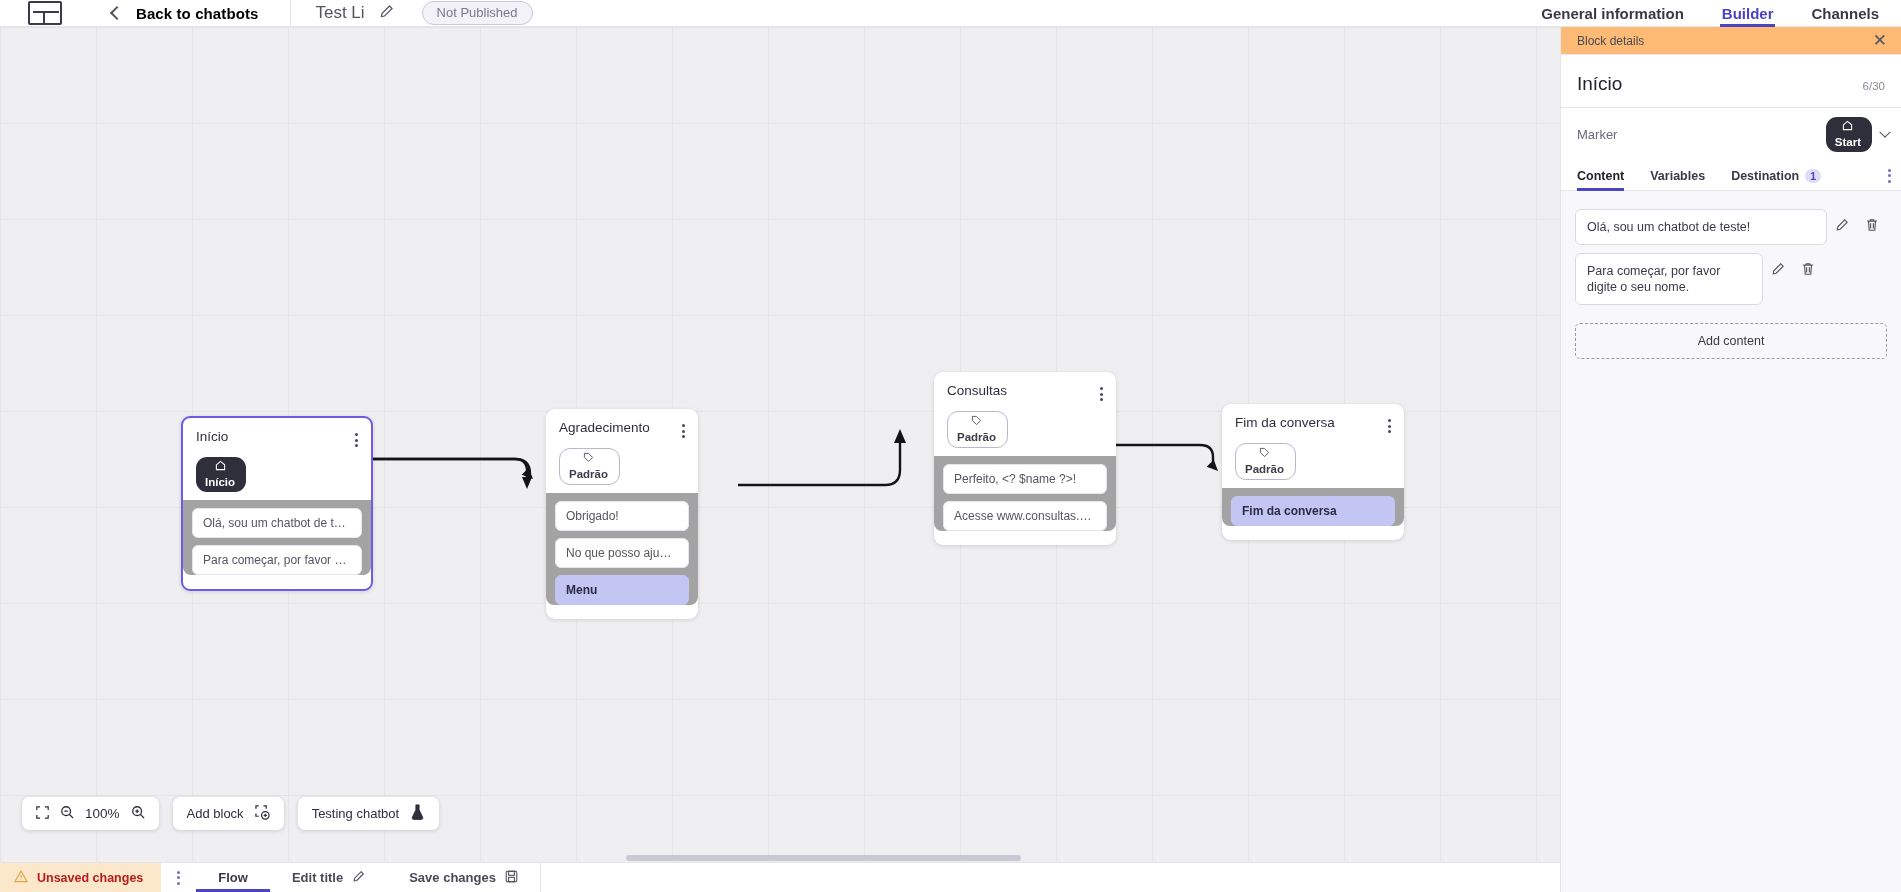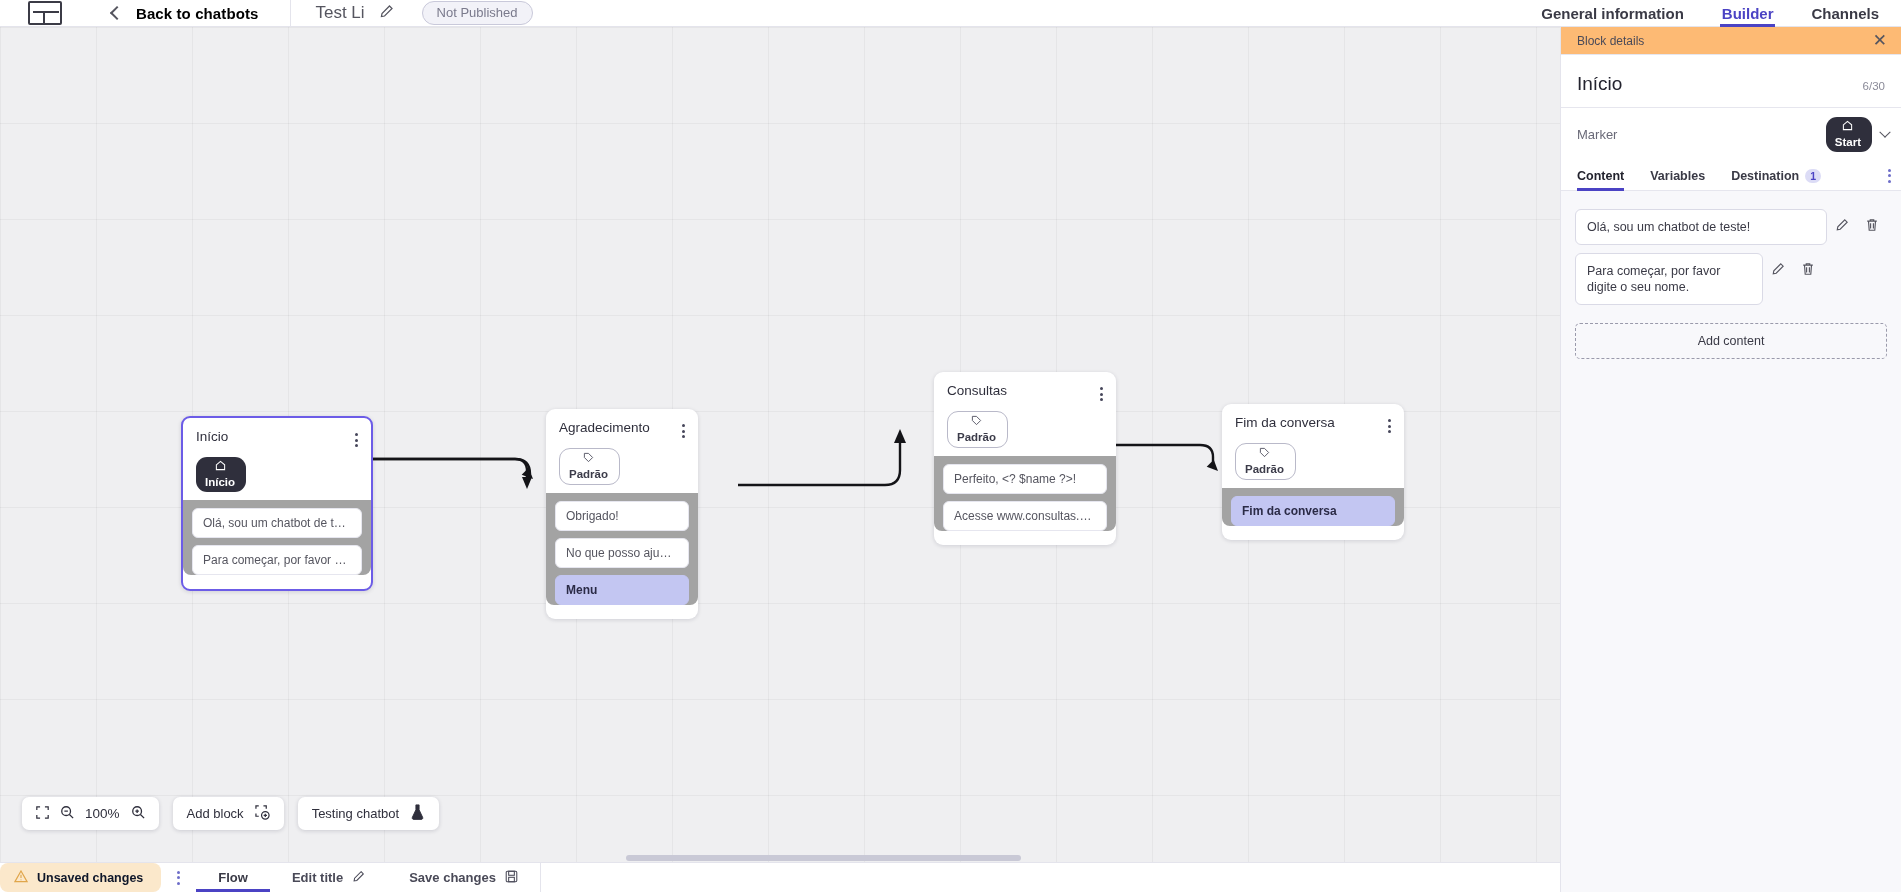--- a/index.html
+++ b/index.html
@@ -122,21 +122,21 @@
   }
 
   
   .statusbar {
     position: absolute; left: 0; bottom: 0; width: 1560px; height: 30px;
     background: #fff; display: flex; align-items: stretch;
     border-top: 1px solid #e4e4ec;
   }
   .unsaved {
     background: #fbe8cb; display: flex; align-items: center; gap: 9px;
-    padding: 0 18px 0 14px; font-size: 12.5px; font-weight: 700; color: #0f172a; border-radius: 8px;
+    padding: 0 18px 0 14px; font-size: 12.5px; font-weight: 700; color: #b91c1c;
   }
   .sb-kebab { display: flex; flex-direction: column; gap: 2.5px; justify-content: center;
               padding: 0 16px; cursor: pointer; }
   .sb-kebab i { width: 3px; height: 3px; border-radius: 50%; background: #6d6dc9; }
   .sb-item {
     display: flex; align-items: center; gap: 9px; padding: 0 22px;
     font-size: 13px; font-weight: 700; color: #4a4a58; cursor: pointer;
   }
   .sb-item.active { color: #3a3a46; box-shadow: inset 0 -3px 0 0 #4b43c4; }
   .sb-sep { width: 1px; background: #e4e4ec; margin: 0; }

